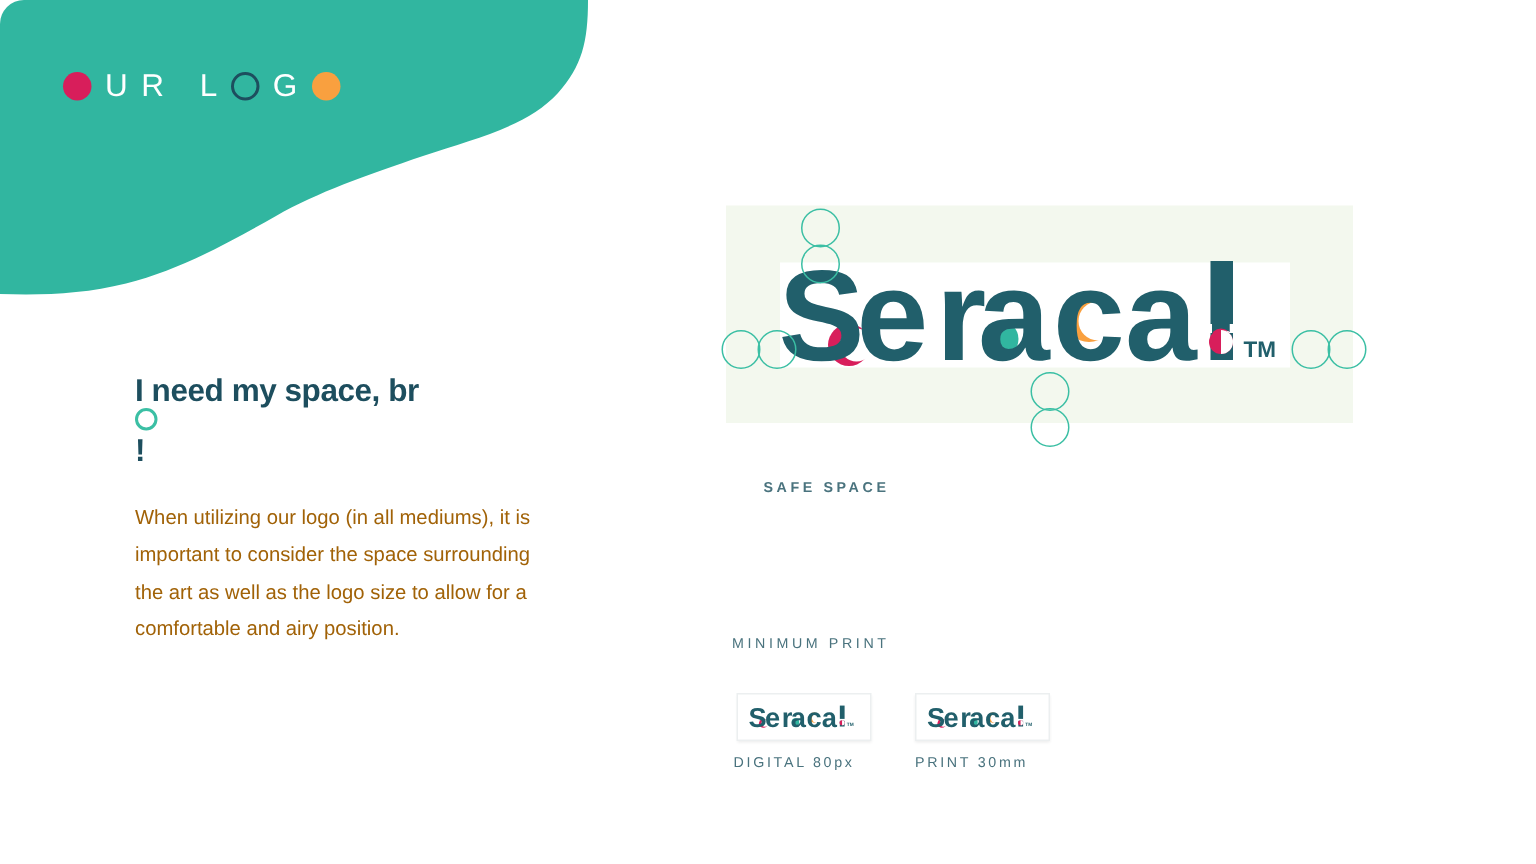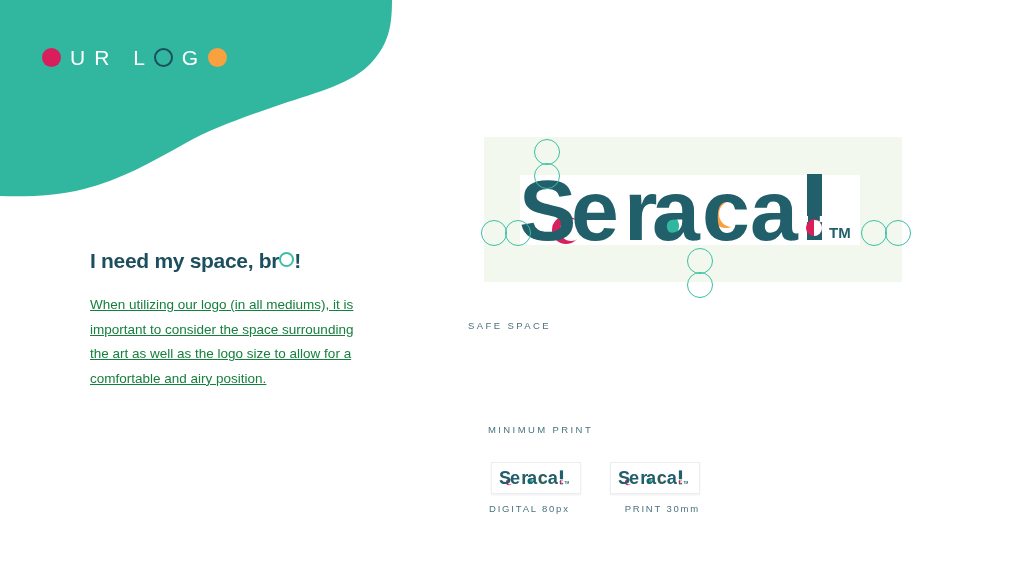--- a/index.html
+++ b/index.html
@@ -3,21 +3,21 @@
 <meta charset="utf-8">
 <style>
   html,body{margin:0;padding:0;}
   body{
     width:1024px;height:576px;
     background:#ffffff;
     font-family:"Liberation Sans", sans-serif;
     overflow:hidden;
     position:relative;
   }
-  .slide{position:relative;width:1024px;height:576px;background:#fff;overflow:hidden;}
+  .slide{position:relative;width:1024px;height:576px;background:#fff;overflow:hidden;border-radius:16px;}
 
   
   .blob-wrap{position:absolute;left:0;top:0;width:420px;height:210px;}
   .blob-wrap svg{display:block;}
 
   .header-title{
     position:absolute;left:42px;top:42px;
     display:flex;align-items:center;
     height:30px;
     z-index:4;
@@ -37,30 +37,29 @@
   .ring-dark{
     width:15px;height:15px;border:2px solid #1d4e5e;border-radius:50%;
     display:inline-block;margin:0 9px 0 0;
   }
 
   
   .left-col{position:absolute;left:90px;top:248px;width:270px;}
   .headline{
     font-size:21px;font-weight:700;color:#1d4e5e;
     letter-spacing:-0.3px;line-height:1.2;margin:0 0 20px 0;
-    display:flex;align-items:baseline;flex-wrap:wrap;
+    display:flex;align-items:baseline;flex-wrap:wrap;flex-direction:column;
   }
   .headline .ring-teal{
     width:11px;height:11px;border:2px solid #3bbfa4;border-radius:50%;
     display:inline-block;margin:0 0px;position:relative;top:-1px;
   }
   .body-copy{
-    font-size:13.5px;color:#15803d;line-height:1.82;margin:0;
+    font-size:13.5px;color:#a16207;line-height:1.82;margin:0;
     font-weight:400;
-    text-decoration:underline;
   }
 
   
   .logo-panel{
     position:absolute;left:484px;top:137px;width:418px;height:145px;
     background:#f3f8ee;
   }
   .logo-white-box{
     position:absolute;left:520px;top:175px;width:340px;height:70px;
     background:#ffffff;
@@ -87,21 +86,21 @@
   #pair-bottom{left:687px;top:248px;}
   #pair-bottom .c{width:26px;height:26px;margin-bottom:-2px;}
   #pair-right{left:861px;top:220px;}
   #pair-right .c{width:26px;height:26px;margin-right:-2px;}
 
   
   .sec-label{
     position:absolute;
     font-size:9.5px;letter-spacing:2.4px;color:#4a737e;font-weight:500;
   }
-  #label-safe{left:468px;top:320px;}
+  #label-safe{left:509px;top:320px;font-weight:bold;}
   #label-min{left:488px;top:424px;}
 
   .sec-body{
     position:absolute;left:488px;top:340px;width:340px;
     font-size:10.5px;color:#4a737e;line-height:1.85;
   }
 
   
   .swatch{position:absolute;}
   #swatch-digital{left:491px;top:462px;}
@@ -113,21 +112,21 @@
     display:flex;align-items:center;justify-content:center;
     box-sizing:border-box;
   }
   #swatch-digital .swatch-box{width:90px;height:32px;}
   #swatch-print .swatch-box{width:90px;height:32px;}
   .swatch-caption{
     margin-top:9px;font-size:9.5px;letter-spacing:1.8px;color:#4a737e;
     white-space:nowrap;font-weight:500;
   }
   #swatch-digital .swatch-caption{margin-left:-2px;}
-  #swatch-print .swatch-caption{margin-left:0px;text-align:right;}
+  #swatch-print .swatch-caption{margin-left:0px;}
 </style>
 </head>
 <body>
 
 <div class="slide">
 
   <div class="blob-wrap">
     <svg width="420" height="215" viewBox="0 0 420 215" xmlns="http://www.w3.org/2000/svg">
       <path d="M0,0 L392,0 C392,28 388,44 372,62 C352,84 318,92 282,104
                C244,117 212,128 184,144 C152,162 120,180 84,189

